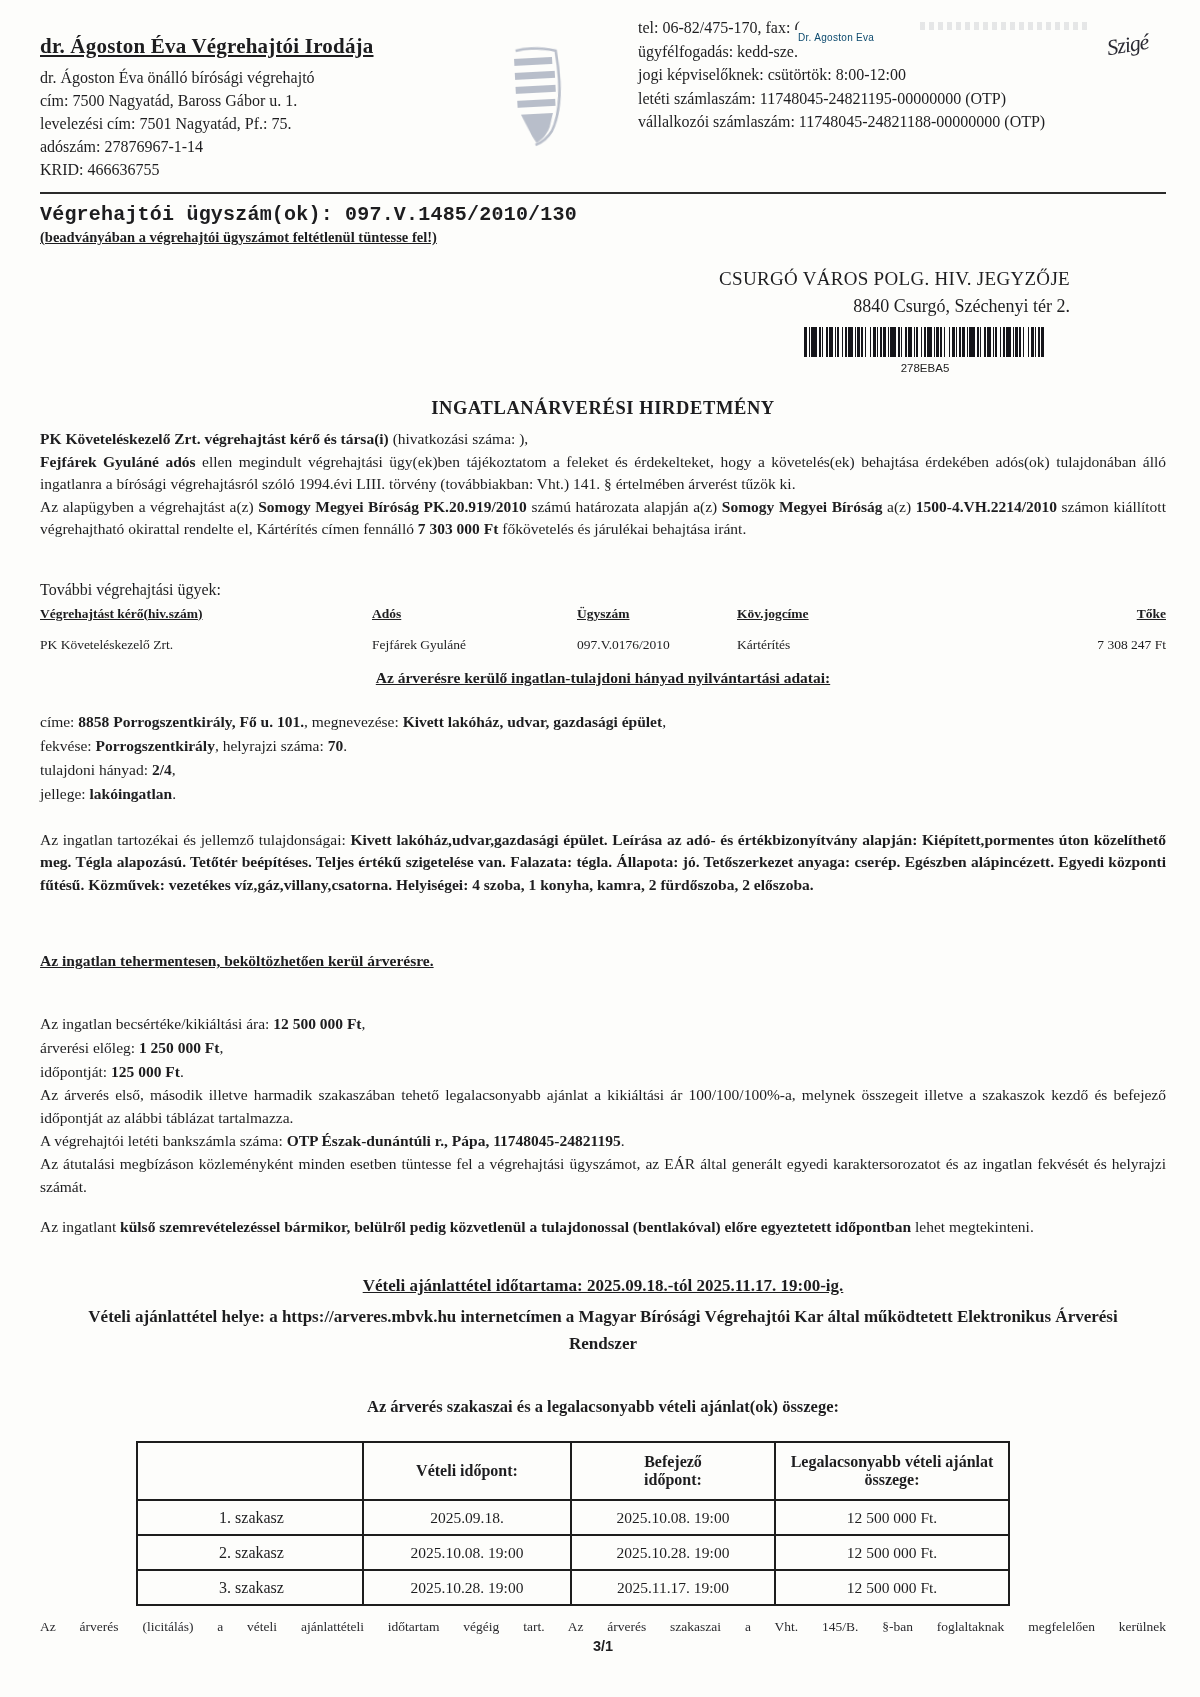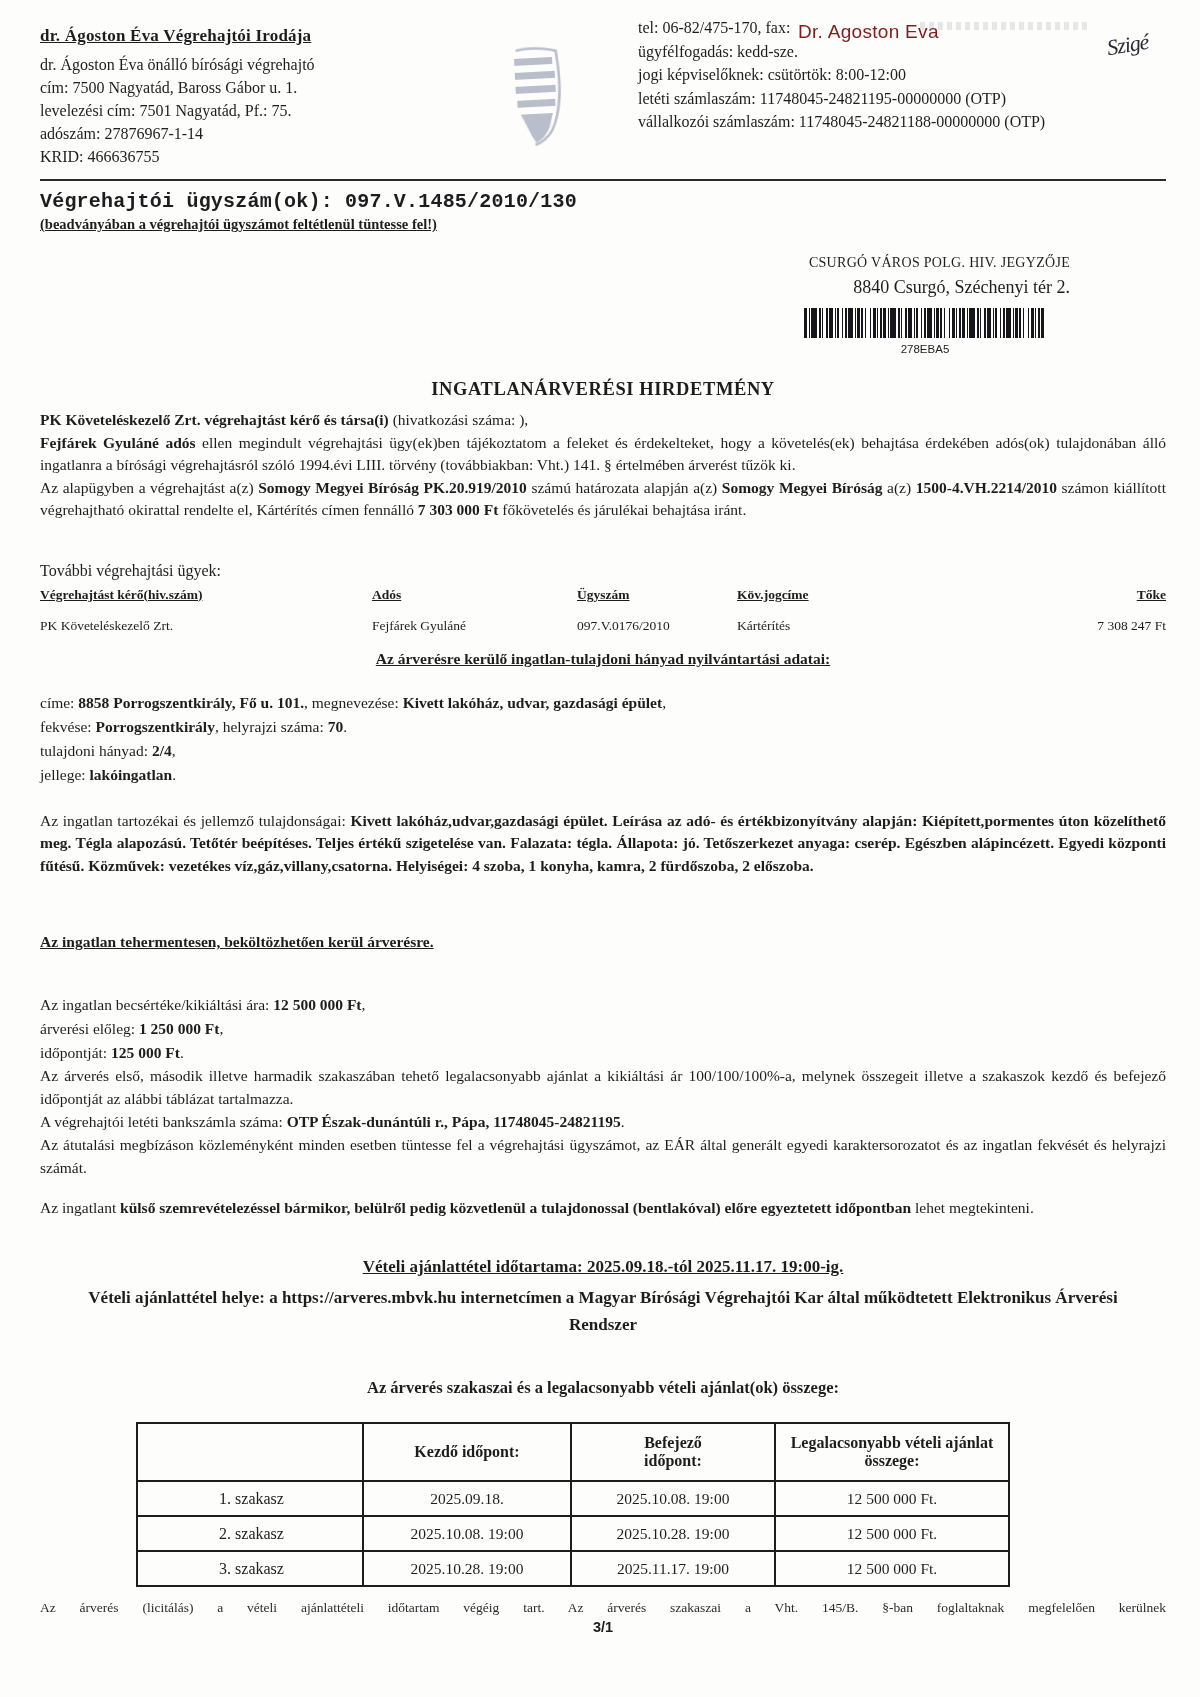--- a/index.html
+++ b/index.html
@@ -11,43 +11,43 @@
     box-sizing:border-box;
     padding:14px 34px 0 40px;
     overflow:hidden;
     font-family:"Liberation Serif","DejaVu Serif",serif;
     color:#1d1d1f;
   }
   .b{font-weight:bold;}
   
   .letterhead{position:relative;display:flex;align-items:flex-start;}
   .lh-left{width:470px;flex:none;}
-  .office-name{font-size:17px;font-weight:bold;text-decoration:underline;letter-spacing:.2px;margin:12px 0 7px 0;}
+  .office-name{font-size:21px;font-weight:bold;text-decoration:underline;letter-spacing:.2px;margin:20px 0 7px 0;}
   .lh-line{font-size:16px;line-height:23px;}
   .lh-stamp{position:absolute;left:460px;top:30px;width:66px;height:104px;opacity:.5;filter:blur(.4px);transform:rotate(-3deg);}
   .lh-right{margin-left:128px;flex:1;margin-top:2px;}
   .lh-right .lh-line{line-height:23.5px;}
   .overlay-name{
-    position:absolute;left:754px;top:5px;background:#fdfdfb;padding:2px 8px 2px 4px;
-    font-family:"Liberation Sans","DejaVu Sans",sans-serif;font-size:19px;color:#7f1d1d;letter-spacing:.3px;
+    position:absolute;left:754px;top:16px;background:#fdfdfb;padding:2px 8px 2px 4px;
+    font-family:"Liberation Sans","DejaVu Sans",sans-serif;font-size:10px;color:#0c4a6e;letter-spacing:.3px;
   }
   .overlay-noise{position:absolute;left:880px;top:8px;width:170px;height:8px;opacity:.18;
     background:repeating-linear-gradient(90deg,#7a7f8a 0 5px,transparent 5px 9px);}
   .signature{
     position:absolute;right:18px;top:18px;
     font-style:italic;font-size:22px;color:#2a2a33;
     transform:rotate(-9deg);letter-spacing:-1px;
   }
   .rule{border:none;border-top:2.5px solid #2a2a2a;margin:11px 0 0 0;}
   
   .case-number{font-size:20px;font-weight:bold;margin-top:9px;letter-spacing:.2px;font-family:Liberation Mono, monospace;}
   .case-note{font-size:14.5px;font-weight:bold;text-decoration:underline;margin-top:3px;}
   
   .addressee{text-align:right;margin-top:22px;padding-right:96px;}
-  .addr-name{font-size:14px;letter-spacing:.3px;}
+  .addr-name{font-size:19px;letter-spacing:.3px;}
   .addr-line{font-size:18px;margin-top:6px;}
   .barcode-wrap{margin-top:10px;text-align:right;padding-right:120px;}
   .barcode-inner{display:inline-block;text-align:center;}
   .barcode-label{font-size:11.5px;font-family:"Liberation Sans","DejaVu Sans",sans-serif;color:#222;margin-top:1px;}
   
   .doc-title{text-align:center;font-size:18.5px;font-weight:bold;letter-spacing:.6px;margin-top:22px;}
   .para{font-size:15.5px;line-height:22.5px;text-align:justify;}
   .p-first{margin-top:9px;text-align:left;}
   .further-label{font-size:16px;margin-top:40px;}
   .cases-table{display:flex;font-size:13.5px;margin-top:7px;}
@@ -195,21 +195,21 @@
   <table class="atable">
     <colgroup>
         <col class="cA">
         <col class="cB">
         <col class="cC">
         <col class="cD">
       </colgroup>
     <tbody>
         <tr>
       <th><span></span></th>
-      <th><span>Kezdő időpont:</span></th>
+      <th><span>Vételi időpont:</span></th>
       <th><span>Befejező időpont:</span></th>
       <th><span>Legalacsonyabb vételi ajánlat összege:</span></th>
     </tr>
     <tr>
       <td class="stage">1. szakasz</td>
       <td>2025.09.18.</td>
       <td>2025.10.08. 19:00</td>
       <td>12 500 000 Ft.</td>
     </tr>
     <tr>

